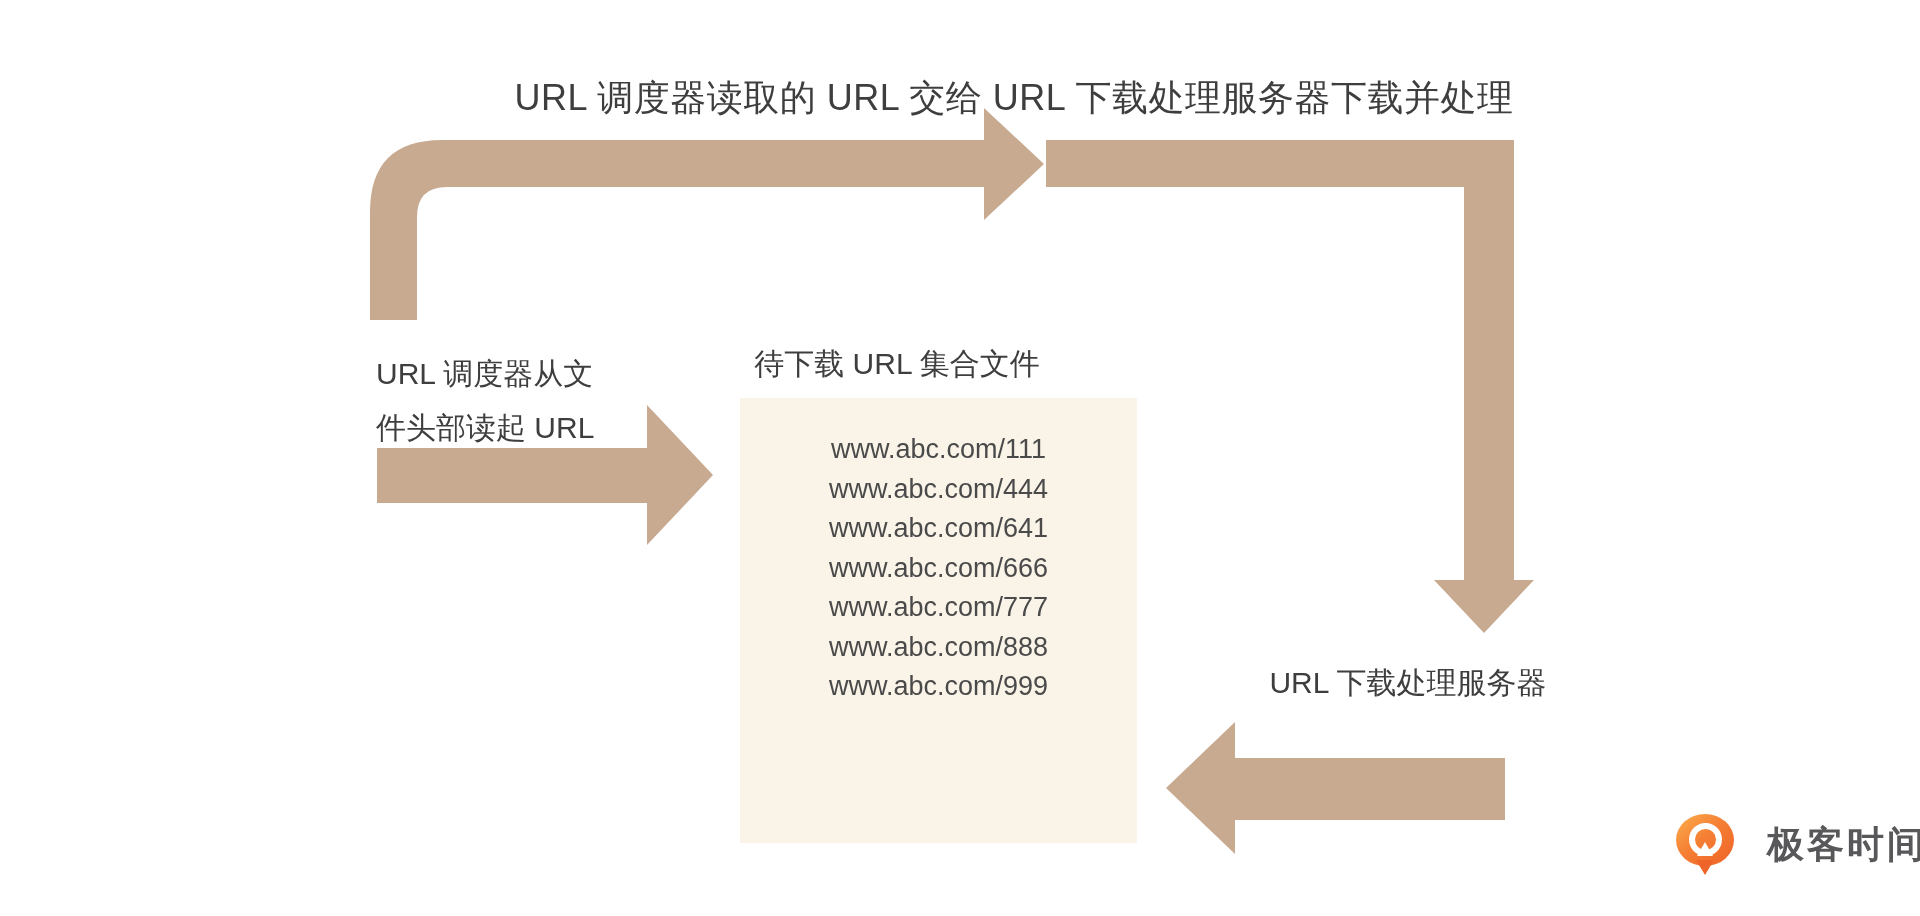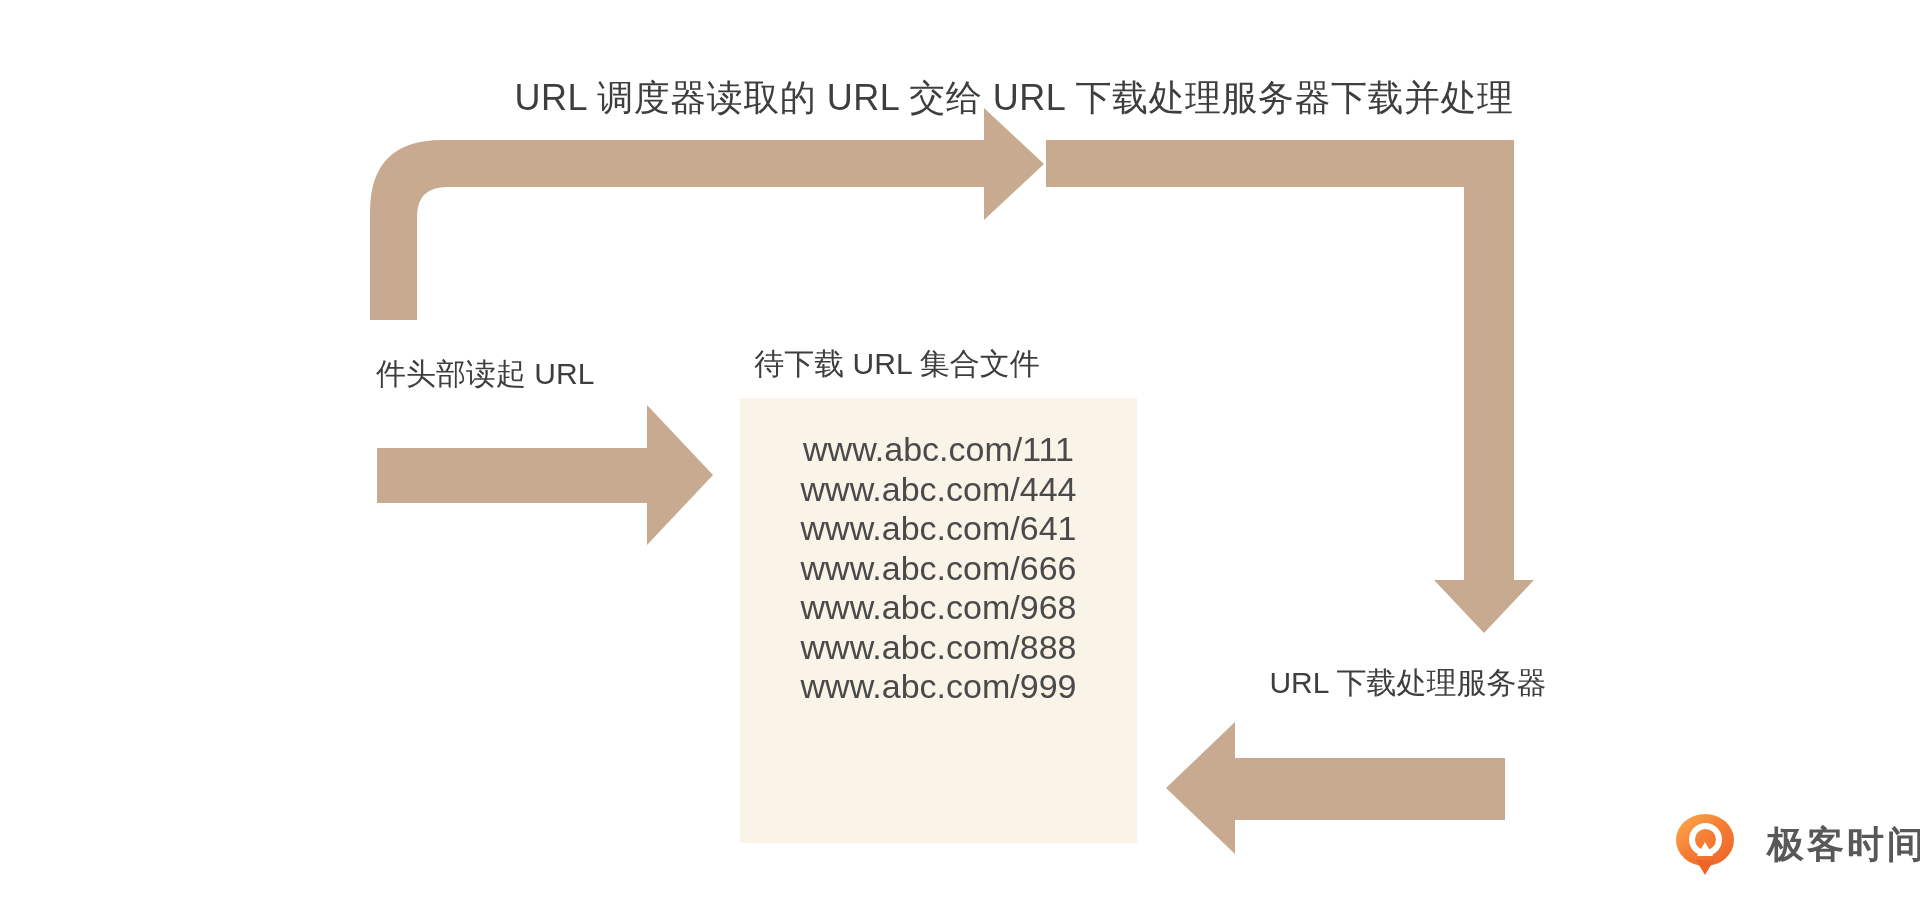--- a/index.html
+++ b/index.html
@@ -45,21 +45,21 @@
     left: 740px; top: 398px;
     width: 397px; height: 445px;
     background: var(--box_bg, #faf4e8);
   }
 
   .url-list {
     position: absolute;
     left: 740px; top: 430px;
     width: 397px;
     text-align: center;
-    font-size: 34px;
+    font-size: 27px;
     line-height: 39.5px;
     color: var(--url_text, #4a4a4a);
   }
 
   
   .logo {
     position: absolute;
     left: 1676px; top: 812px;
     display: flex; align-items: center;
   }
@@ -112,31 +112,32 @@
     <path class="arrow-shape" d="M 1046 140 L 1514 140 L 1514 580 L 1534 580 L 1484 633 L 1434 580 L 1464 580 L 1464 187 L 1046 187 Z"></path>
 
     <path class="arrow-shape" d="M 377 448 L 647 448 L 647 405 L 713 475 L 647 545 L 647 503 L 377 503 Z"></path>
 
     <path class="arrow-shape" d="M 1505 758 L 1235 758 L 1235 722 L 1166 788 L 1235 854 L 1235 820 L 1505 820 Z"></path>
   </svg>
 
   <div class="caption top-caption">URL 调度器读取的 URL 交给 URL 下载处理服务器下载并处理</div>
 
   <div class="caption left-label">
+    <div>URL 调度器从文</div>
     <div>件头部读起 URL</div>
   </div>
 
   <div class="caption box-title">待下载 URL 集合文件</div>
   <div class="url-box"></div>
   <div class="url-list">
     <div>www.abc.com/111</div>
     <div>www.abc.com/444</div>
     <div>www.abc.com/641</div>
     <div>www.abc.com/666</div>
-    <div>www.abc.com/968</div>
+    <div>www.abc.com/777</div>
     <div>www.abc.com/888</div>
     <div>www.abc.com/999</div>
   </div>
 
   <div class="caption right-label">
     <div>URL 下载处理服务器</div>
   </div>
 
   <div class="logo">
     <div class="logo-icon">

